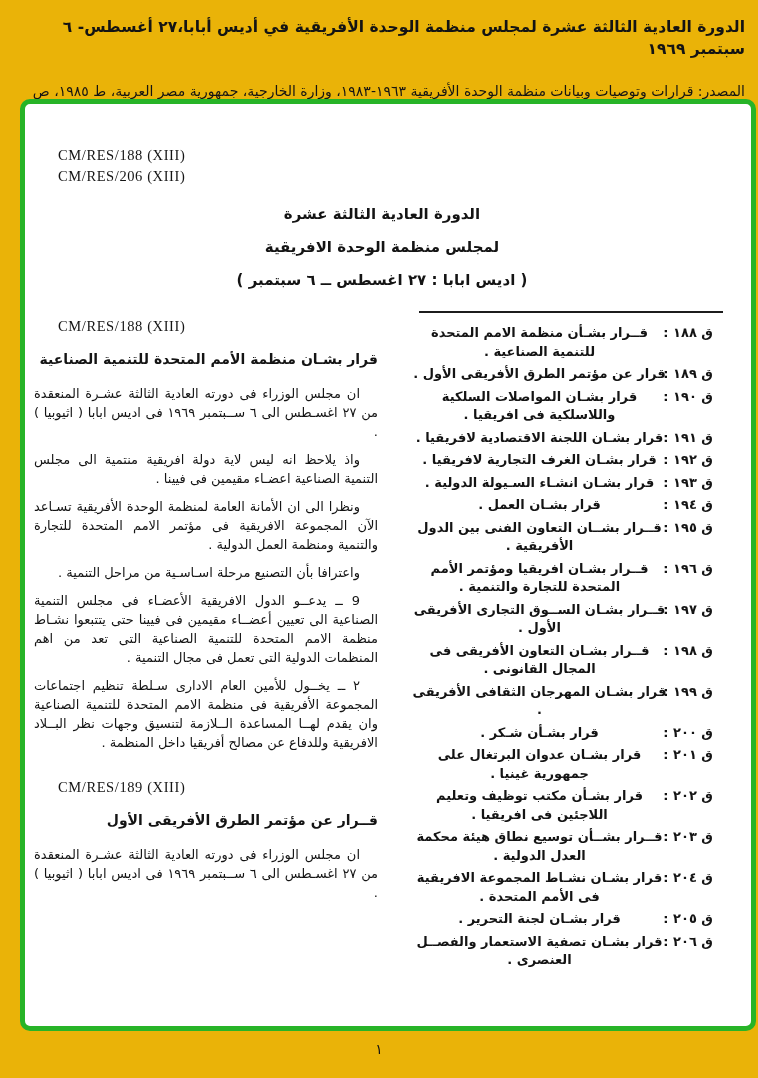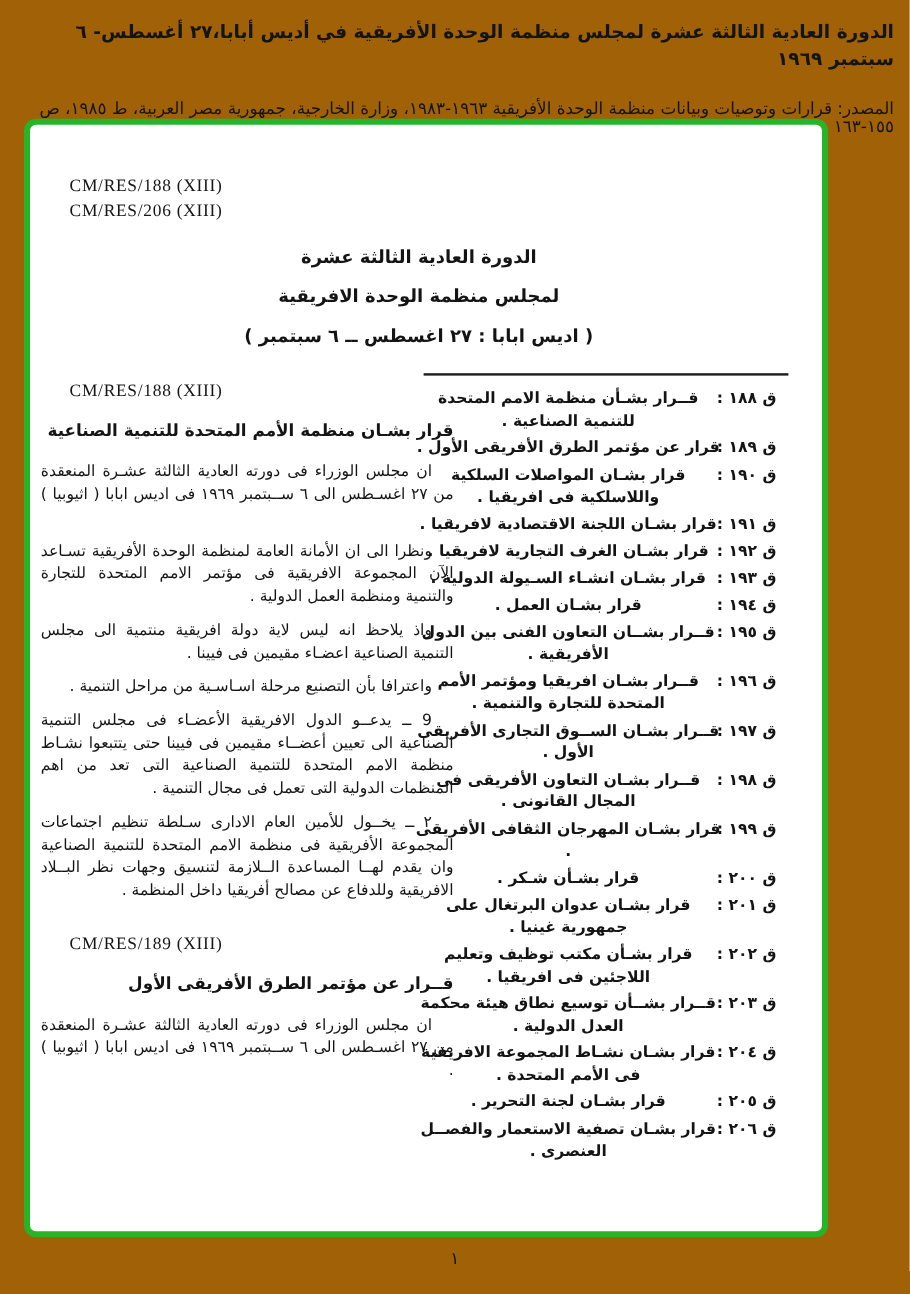--- a/index.html
+++ b/index.html
@@ -2,30 +2,30 @@
 <html lang="ar"><head>
 <meta charset="utf-8">
 <style>
   html,body{margin:0;padding:0;}
   body{
     width:758px;height:1078px;
     background:#ffffff;
     font-family:"DejaVu Sans", sans-serif;
     color:#141414;
   }
-  .page{position:relative;width:758px;height:1078px;background:#a16207;overflow:hidden;}
+  .page{position:relative;width:758px;height:1078px;background:#eab308;overflow:hidden;}
 
   
   .hdr{position:absolute;top:16px;left:10px;right:13px;direction:rtl;text-align:right;}
   .hdr-title{font-size:15.5px;font-weight:bold;line-height:22px;letter-spacing:0;}
   .hdr-source{font-size:14px;font-weight:normal;margin-top:24px;line-height:15px;}
 
   
   .frame{
-    position:absolute;left:20px;top:99px;width:670px;height:932px;
+    position:absolute;left:20px;top:99px;width:736px;height:932px;
     box-sizing:border-box;border:5px solid #27b427;border-radius:10px;background:#fff;
   }
 
   
   .refcodes{
     position:absolute;left:33px;top:41px;
     font-family:"Liberation Serif","DejaVu Serif",serif;
     font-size:14.5px;line-height:21px;letter-spacing:.6px;direction:ltr;
   }
 
@@ -93,22 +93,22 @@
       <div>الدورة العادية الثالثة عشرة</div>
       <div>لمجلس منظمة الوحدة الافريقية</div>
       <div>( اديس ابابا : ٢٧ اغسطس ــ ٦ سبتمبر )</div>
     </div>
 
     <div class="col-left" id="resolutions">
         <div class="section">
           <div class="rescode">CM/RES/188 (XIII)</div>
           <h3 class="restitle">قرار بشـان منظمة الأمم المتحدة للتنمية الصناعية</h3>
           <p>ان مجلس الوزراء فى دورته العادية الثالثة عشـرة المنعقدة من ٢٧ اغسـطس الى ٦ ســبتمبر ١٩٦٩ فى اديس ابابا ( اثيوبيا ) .</p>
+          <p>واذ يلاحظ انه ليس لاية دولة افريقية منتمية الى مجلس التنمية الصناعية اعضـاء مقيمين فى فيينا .</p>
           <p>ونظرا الى ان الأمانة العامة لمنظمة الوحدة الأفريقية تسـاعد الآن المجموعة الافريقية فى مؤتمر الامم المتحدة للتجارة والتنمية ومنظمة العمل الدولية .</p>
-          <p>واذ يلاحظ انه ليس لاية دولة افريقية منتمية الى مجلس التنمية الصناعية اعضـاء مقيمين فى فيينا .</p>
           <p>واعترافا بأن التصنيع مرحلة اسـاسـية من مراحل التنمية .</p>
           <p>9 ــ يدعــو الدول الافريقية الأعضـاء فى مجلس التنمية الصناعية الى تعيين أعضــاء مقيمين فى فيينا حتى يتتبعوا نشـاط منظمة الامم المتحدة للتنمية الصناعية التى تعد من اهم المنظمات الدولية التى تعمل فى مجال التنمية .</p>
           <p>٢ ــ يخــول للأمين العام الادارى سـلطة تنظيم اجتماعات المجموعة الأفريقية فى منظمة الامم المتحدة للتنمية الصناعية وان يقدم لهــا المساعدة الــلازمة لتنسيق وجهات نظر البــلاد الافريقية وللدفاع عن مصالح أفريقيا داخل المنظمة .</p>
         </div>
         <div class="section">
           <div class="rescode">CM/RES/189 (XIII)</div>
           <h3 class="restitle">قــرار عن مؤتمر الطرق الأفريقى الأول</h3>
           <p>ان مجلس الوزراء فى دورته العادية الثالثة عشـرة المنعقدة من ٢٧ اغسـطس الى ٦ ســبتمبر ١٩٦٩ فى اديس ابابا ( اثيوبيا ) .</p>
         </div>
       </div>

